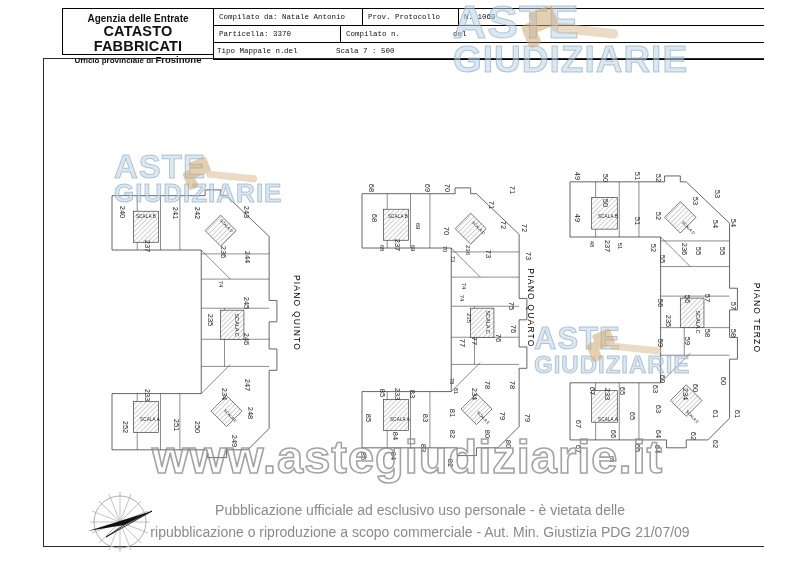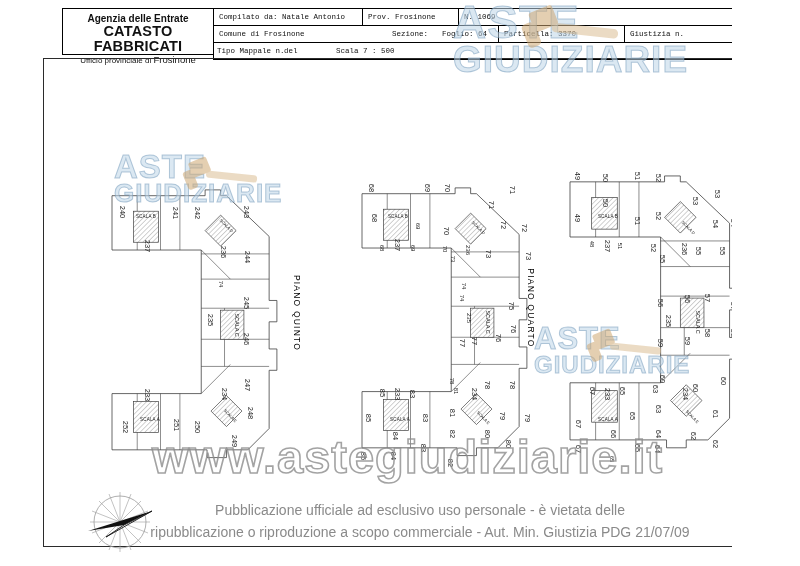--- a/index.html
+++ b/index.html
@@ -1,23 +1,23 @@
 <!DOCTYPE html>
 <html><head>
 <meta charset="utf-8">
 <style>
   html,body{margin:0;padding:0;background:#fff;}
   .page{position:relative;width:732px;height:566px;background:#fff;overflow:hidden;
-        font-family:"Liberation Sans",sans-serif;color:#111;}
+        font-family:"Liberation Sans",sans-serif;color:#111;padding-left:32px;}
   
   .agbox{position:absolute;left:62px;top:8px;width:150px;height:45px;border:1px solid #000;
          text-align:center;}
   .ag1{font-size:10px;font-weight:bold;margin-top:4px;}
   .ag2{font-size:14.5px;font-weight:bold;letter-spacing:.2px;line-height:15px;}
-  .ag3{font-size:8px;font-weight:normal;}
+  .ag3{font-size:8px;font-weight:bold;}
   .ag3 .city{font-size:9.5px;}
   
   .tb{position:absolute;left:213px;top:8px;width:581px;border:1px solid #000;
       font-family:"Liberation Mono","DejaVu Sans Mono",monospace;font-size:7.5px;color:#111;background:transparent;}
   .tb .r{position:relative;display:flex;height:16px;}
   .tb .r + .r{border-top:1px solid #000;}
   .tb .c{position:relative;box-sizing:border-box;padding:4px 0 0 5px;white-space:nowrap;}
   .tb .c + .c{border-left:1px solid #000;}
   .tb .bold{font-weight:bold;font-size:8px;}
   .abs{position:absolute;top:4px;white-space:nowrap;}
@@ -55,32 +55,27 @@
     <div class="ag2">CATASTO FABBRICATI</div>
     <div class="ag3">
       <span>Ufficio provinciale di</span>
       <span class="city">Frosinone</span>
     </div>
   </div>
 
   <div class="tb">
     <div class="r">
       <div class="c" style="width:148px">Compilato da: Natale Antonio</div>
-      <div class="c" style="width:96px">Prov. Frosinone</div>
+      <div class="c" style="width:96px">Prov. Protocollo</div>
       <div class="c" style="flex:1">N. 1069</div>
     </div>
     <div class="r">
-      <div class="c" style="width:284px">
-        <span class="abs" style="left:5px">Comune di Frosinone</span>
-        <span class="abs" style="left:178px">Sezione:</span>
-        <span class="abs" style="left:228px">Foglio: 64</span>
-      </div>
       <div class="c" style="width:126px">Particella: 3370</div>
       <div class="c" style="flex:1">
-        <span class="abs" style="left:5px">Giustizia n.</span>
+        <span class="abs" style="left:5px">Compilato n.</span>
         <span class="abs" style="left:112px">del</span>
       </div>
     </div>
     <div class="r">
       <div class="c" style="flex:1;border-left:none">
         <span class="abs" style="left:3px">Tipo Mappale n.</span>
         <span class="abs" style="left:70px">del</span>
         <span class="abs" style="left:122px">Scala 7 : 500</span>
       </div>
     </div>

